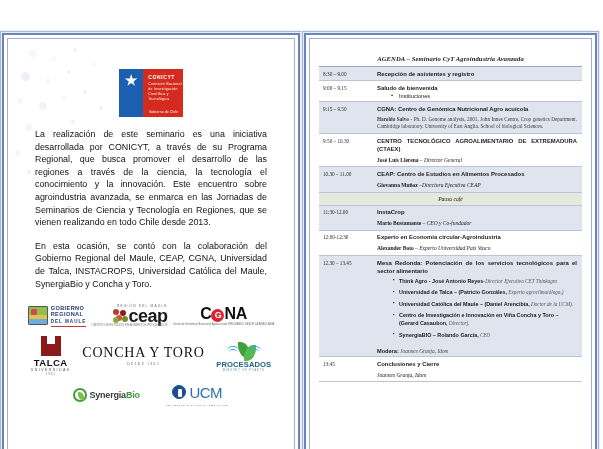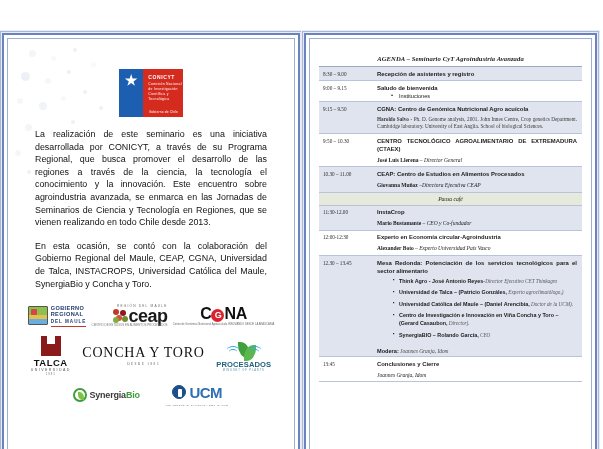--- a/index.html
+++ b/index.html
@@ -203,21 +203,21 @@
   .l-ucm { gap: 3px; align-items:center; flex-direction: column; }
   .ucm-row { display:flex; align-items:center; gap:3px; }
   .ucm-seal {
     width: 14px; height: 14px; border-radius: 50%;
     background: #1b4f8a; position: relative; border: 1px solid #1b4f8a;
   }
   .ucm-seal::after{
     content:""; position:absolute; left:5px; top:3px; width:4px; height:8px;
     background:#ffffff; border-radius: 1px;
   }
-  .ucm-word { font-size: 15px; font-weight: bold; color:#2f6fb5; letter-spacing: -.6px; }
+  .ucm-word { font-size: 15px; font-weight: normal; color:#2f6fb5; letter-spacing: -.6px; }
   .ucm-sub { font-size: 2.5px; color:#6a6a6a; letter-spacing: .6px; }
 
   
   .agenda {
     position: absolute;
     left: 6px; top: 10px; right: 6px;
     font-size: 5.6px;
     color: #1a1a1a;
   }
   .ag-title {

